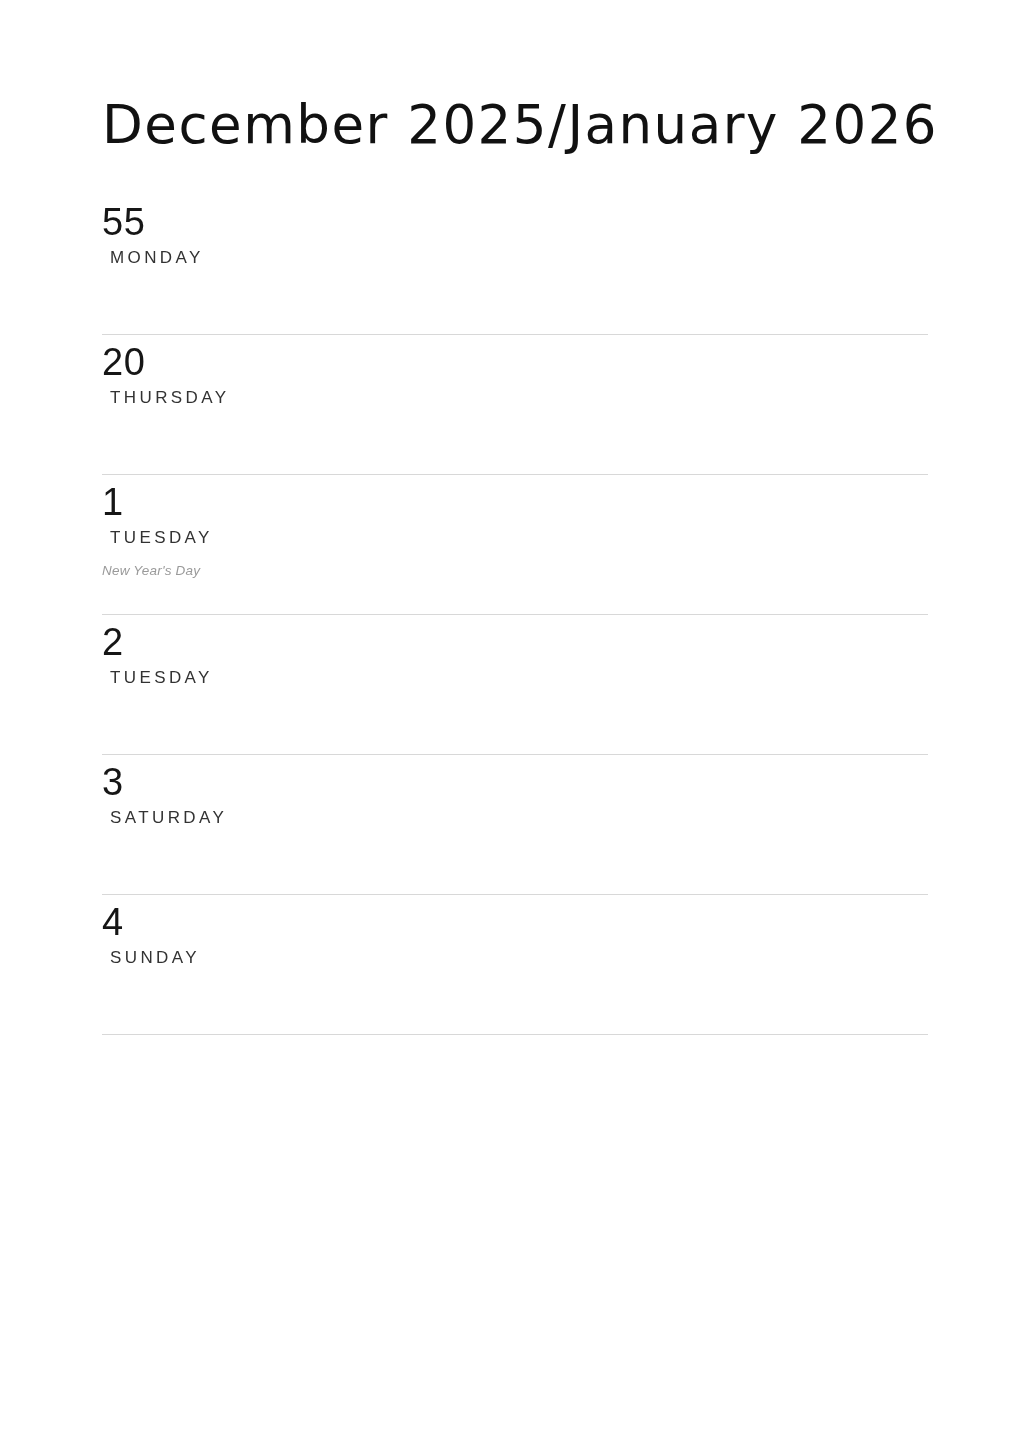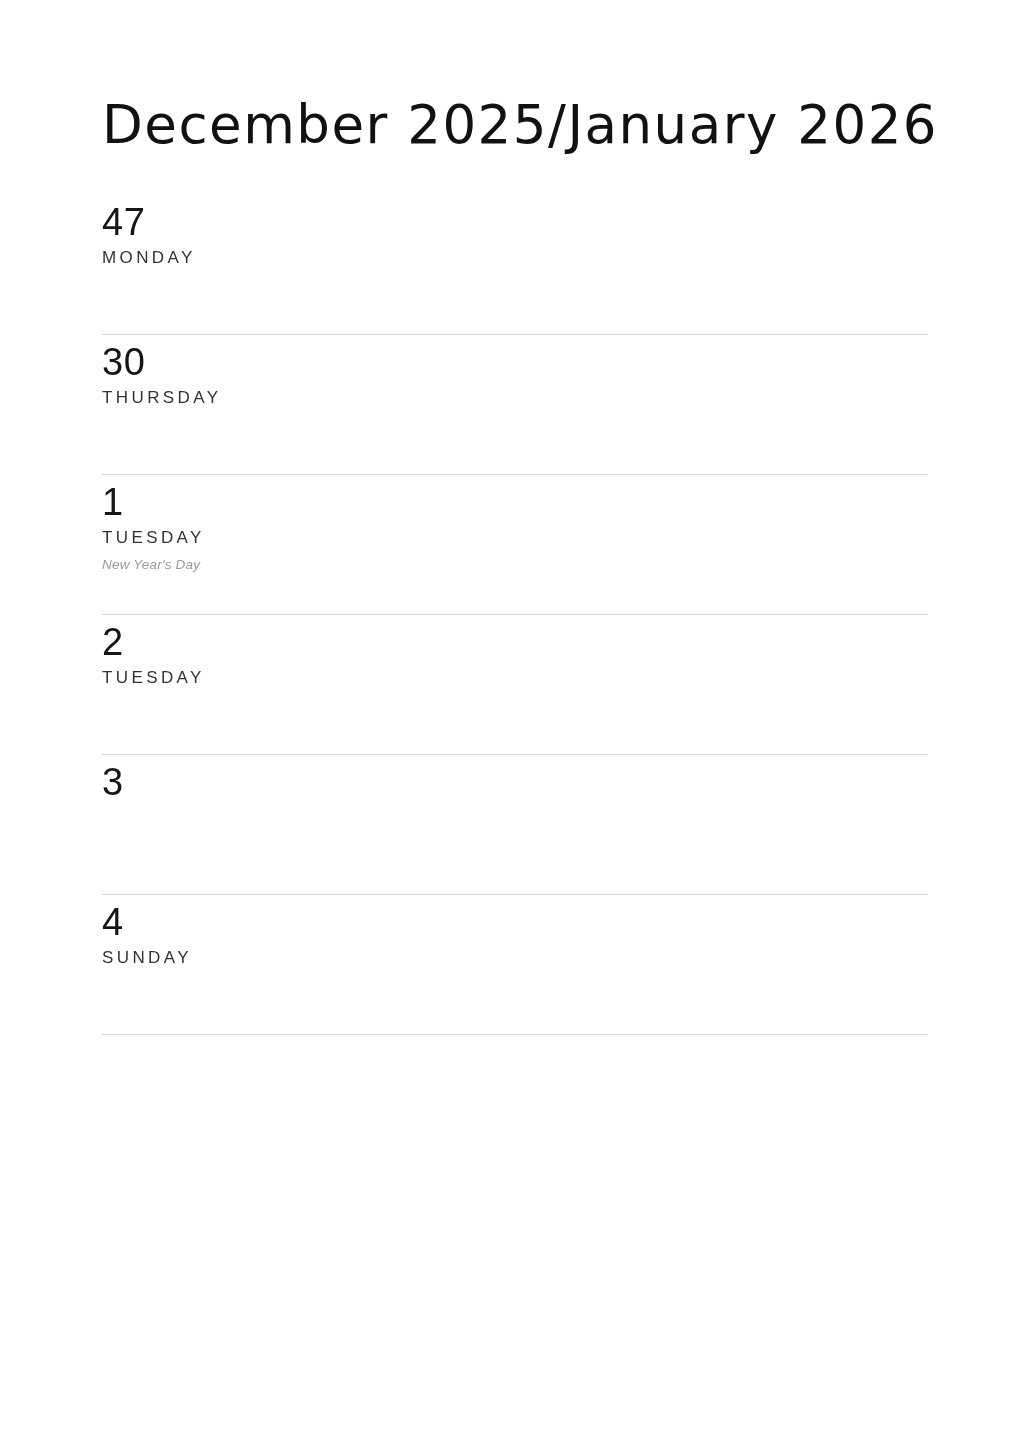--- a/index.html
+++ b/index.html
@@ -62,58 +62,59 @@
   }
 
   .day-name {
     font-family: "Liberation Sans", sans-serif;
     font-weight: 400;
     font-size: 17px;
     line-height: 24px;
     letter-spacing: 3.4px;
     color: #333333;
     margin-top: 3px;
+    margin-left: 8px;
   }
 
   .day-note {
     font-family: "Liberation Sans", sans-serif;
     font-style: italic;
     font-size: 13.5px;
     line-height: 18px;
     letter-spacing: 0.2px;
     color: #9a9a9a;
-    margin-top: 6px;
+    margin-top: 12px;
   }
 
   .day-note:empty { display: none; }
 
   .spacer-bottom {
     height: 60px;
   }
 </style>
 </head>
 <body>
 
 <div class="page">
 
   <h1 class="page-title">December 2025/January 2026</h1>
 
   <div class="days">
 
     <div class="day-row h1">
       <div class="day-inner">
-        <div class="day-number">47</div>
+        <div class="day-number">55</div>
         <div class="day-name">MONDAY</div>
 
       </div>
     </div>
 
     <div class="day-row h1">
       <div class="day-inner">
-        <div class="day-number">30</div>
+        <div class="day-number">20</div>
         <div class="day-name">THURSDAY</div>
 
       </div>
     </div>
 
 
     <div class="day-row h1">
       <div class="day-inner">
         <div class="day-number">1</div>
         <div class="day-name">TUESDAY</div>
@@ -124,20 +125,21 @@
     <div class="day-row h1">
       <div class="day-inner">
         <div class="day-number">2</div>
         <div class="day-name">TUESDAY</div>
       </div>
     </div>
 
     <div class="day-row h1">
       <div class="day-inner">
         <div class="day-number">3</div>
+        <div class="day-name">SATURDAY</div>
 
       </div>
     </div>
 
     <div class="day-row h1">
       <div class="day-inner">
         <div class="day-number">4</div>
         <div class="day-name">SUNDAY</div>
 
       </div>

